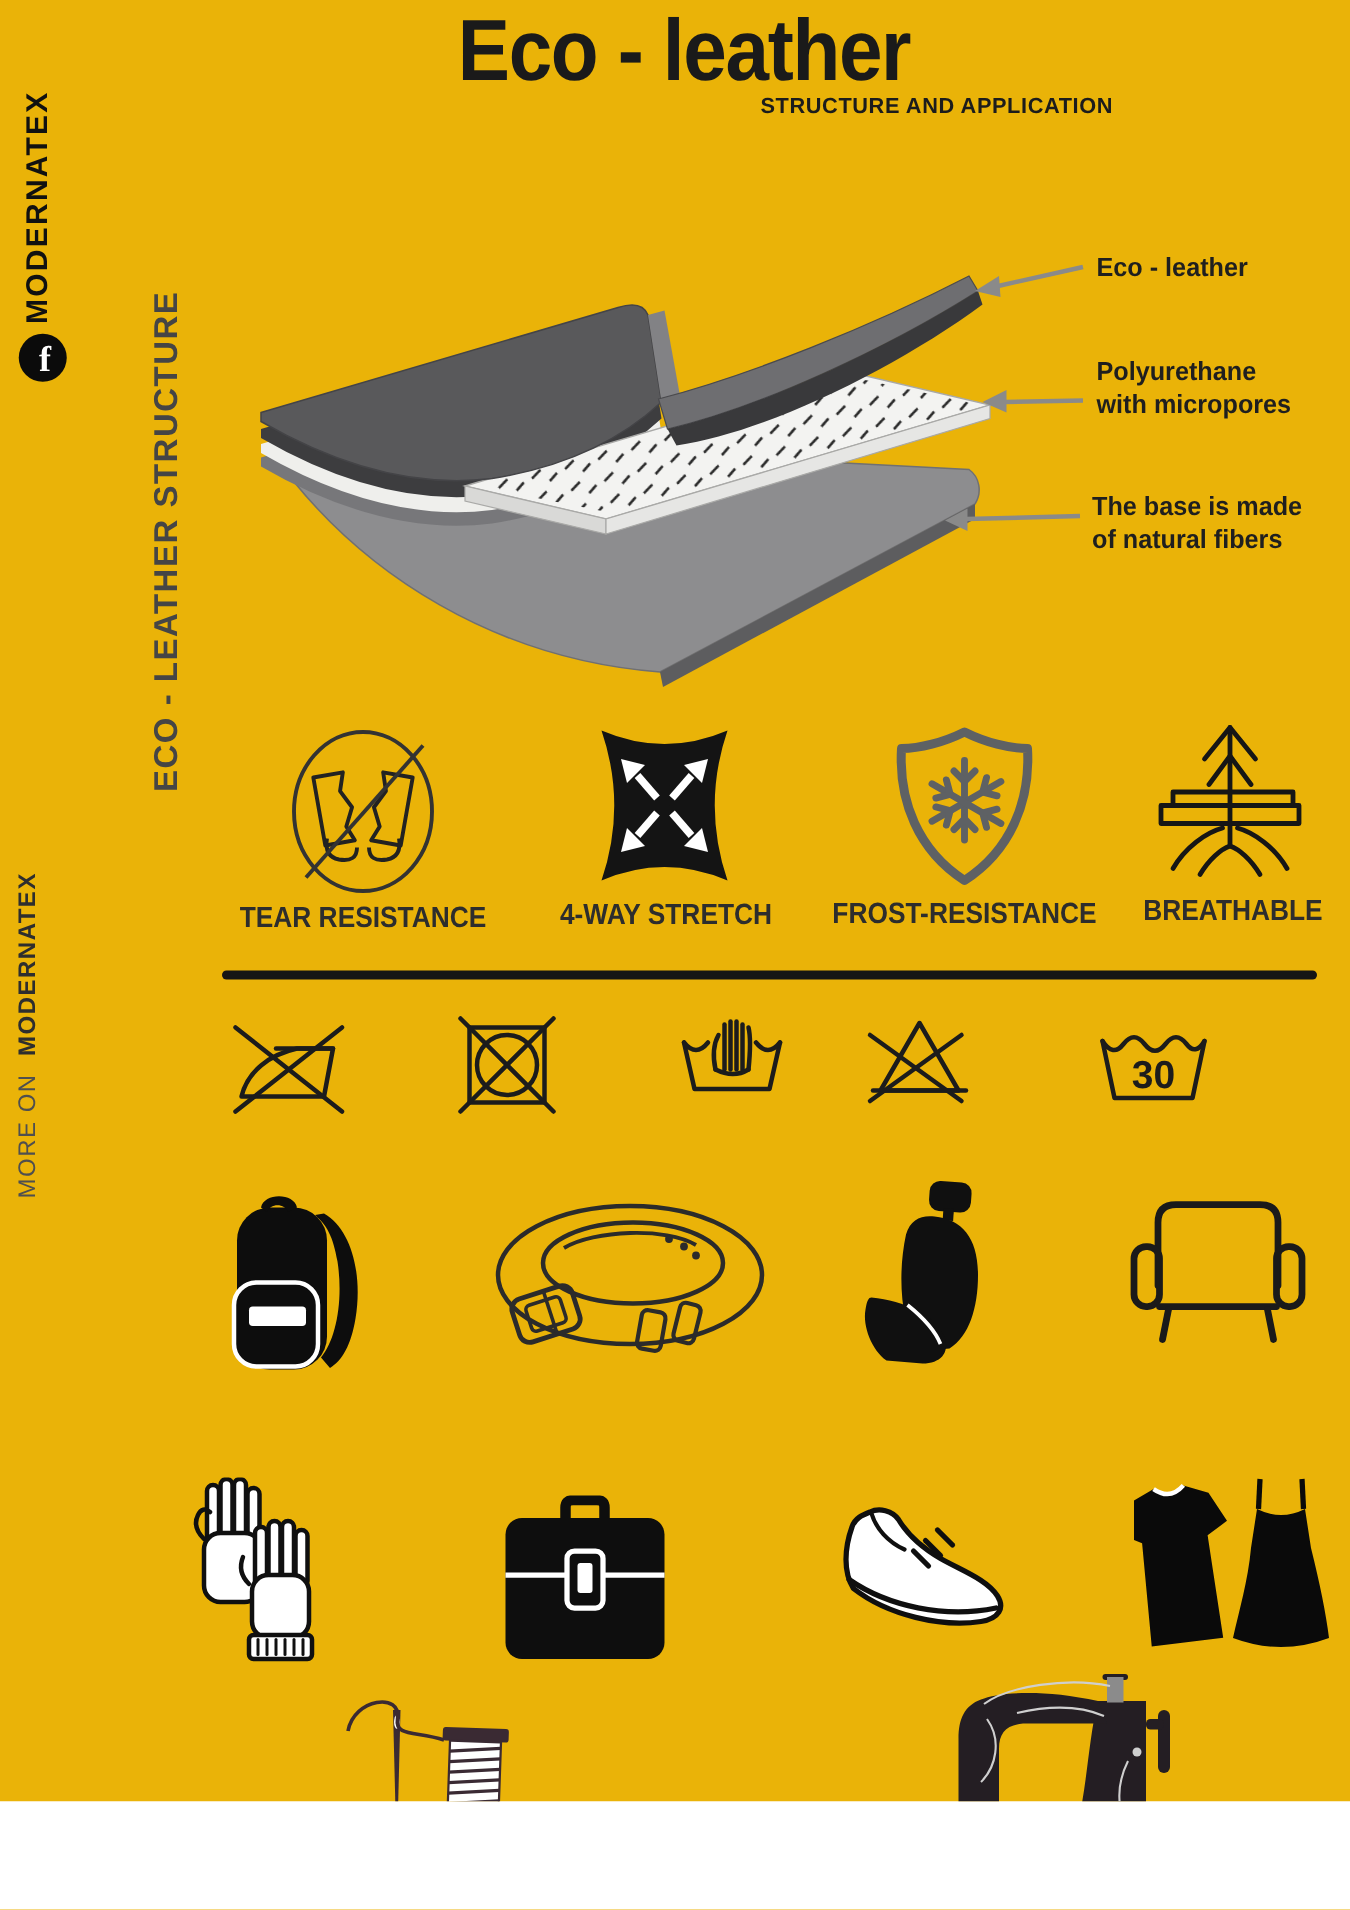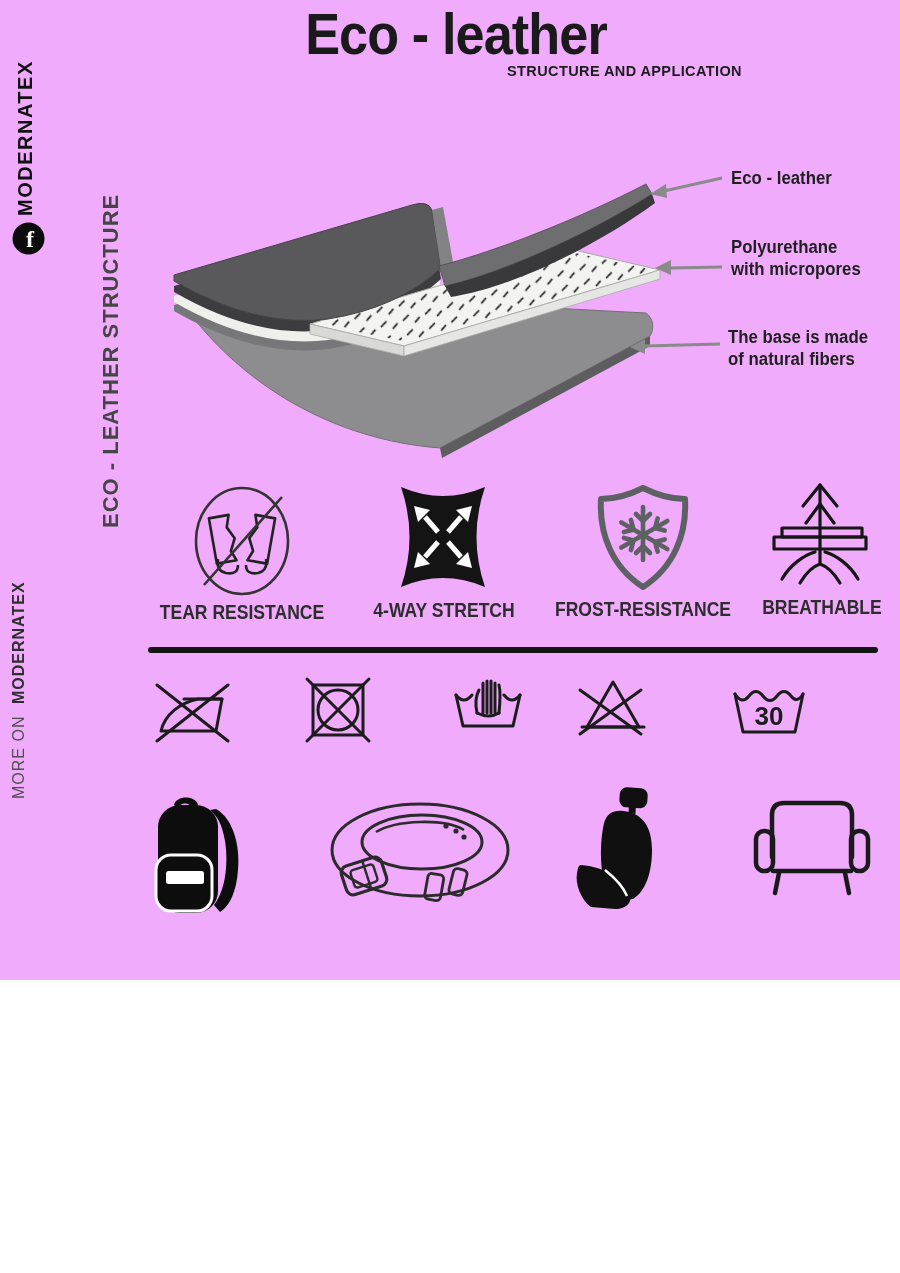--- a/index.html
+++ b/index.html
@@ -1,16 +1,16 @@
 <!DOCTYPE html>
 <html><head>
 <meta charset="utf-8">
 <style>
   html,body{margin:0;padding:0;background:#fff;}
-  .page{position:relative;width:900px;height:980px;background:#f0abfc;overflow:hidden;
+  .page{position:relative;width:900px;height:1201px;background:#eab308;overflow:hidden;
         font-family:"Liberation Sans","DejaVu Sans",sans-serif;color:#1a1a1a;}
   .abs{position:absolute;}
   .title{left:150px;top:0;width:612px;text-align:center;font-size:58px;font-weight:bold;
          letter-spacing:-1px;transform:scaleX(.9);white-space:nowrap;}
   .subtitle{left:430px;top:63px;width:312px;text-align:right;font-size:14.5px;font-weight:bold;
             letter-spacing:.4px;color:#1c1c1c;}
   .vt{position:absolute;writing-mode:vertical-rl;transform:rotate(180deg);text-align:center;white-space:nowrap;}
   .vt-brand{left:14px;top:58px;height:160px;width:32px;font-size:20px;font-weight:bold;letter-spacing:1.5px;color:#111;}
   .vt-structure{left:98px;top:208px;height:320px;width:36px;font-size:22px;font-weight:bold;
                 letter-spacing:1px;color:#454545;}

